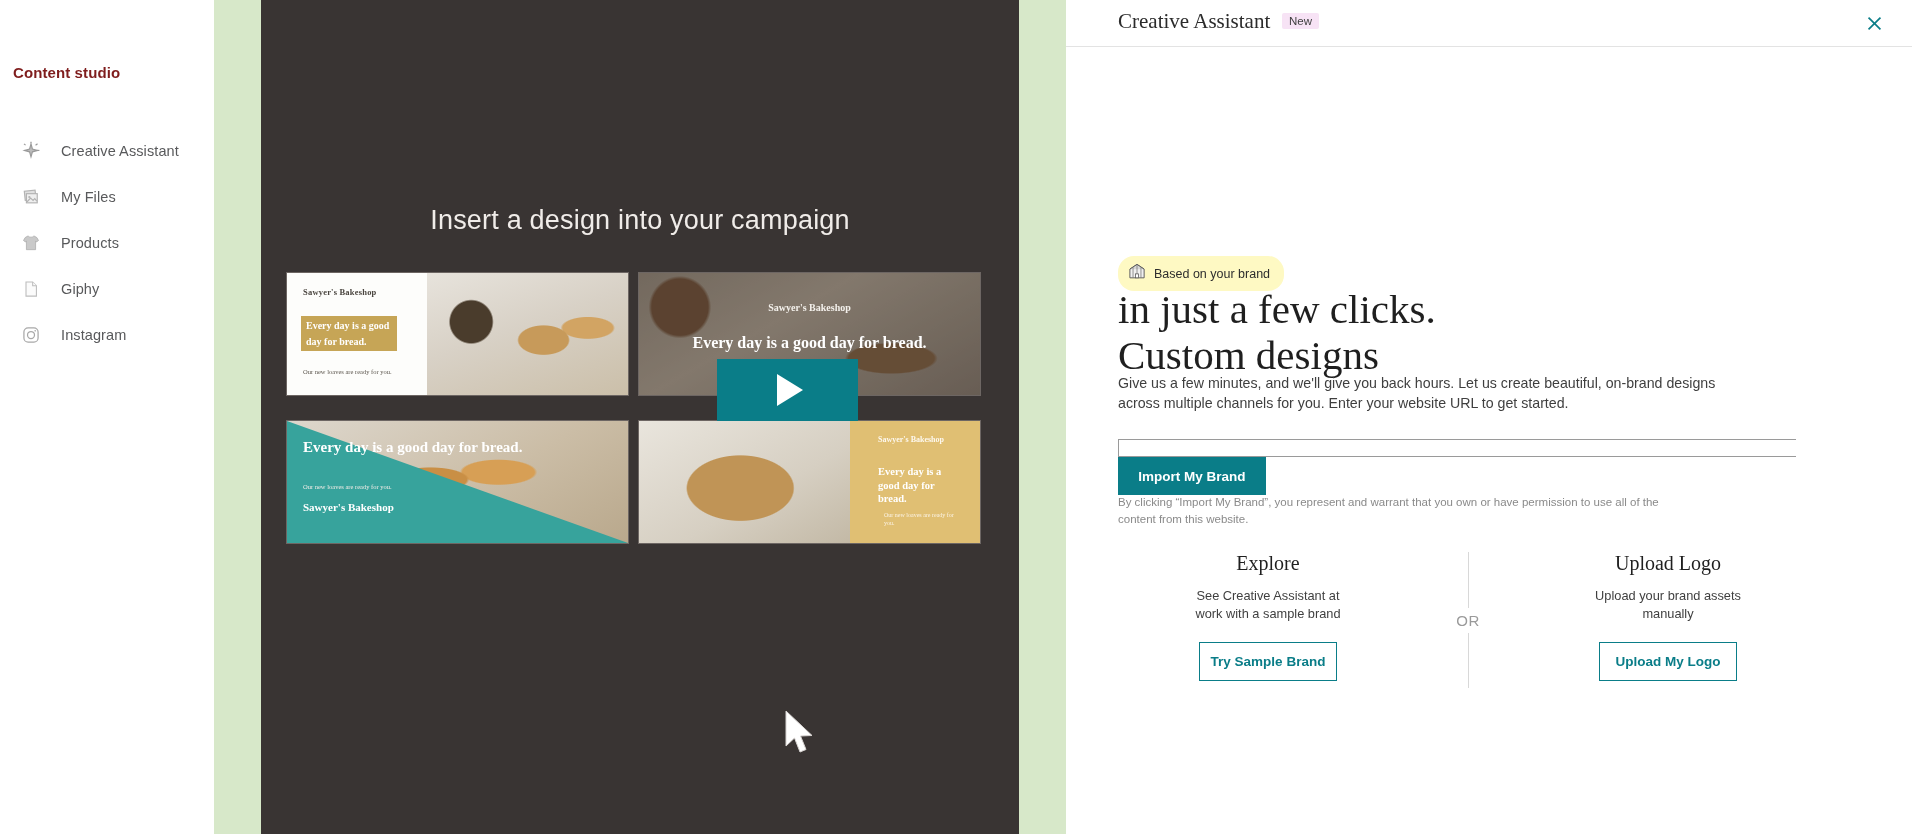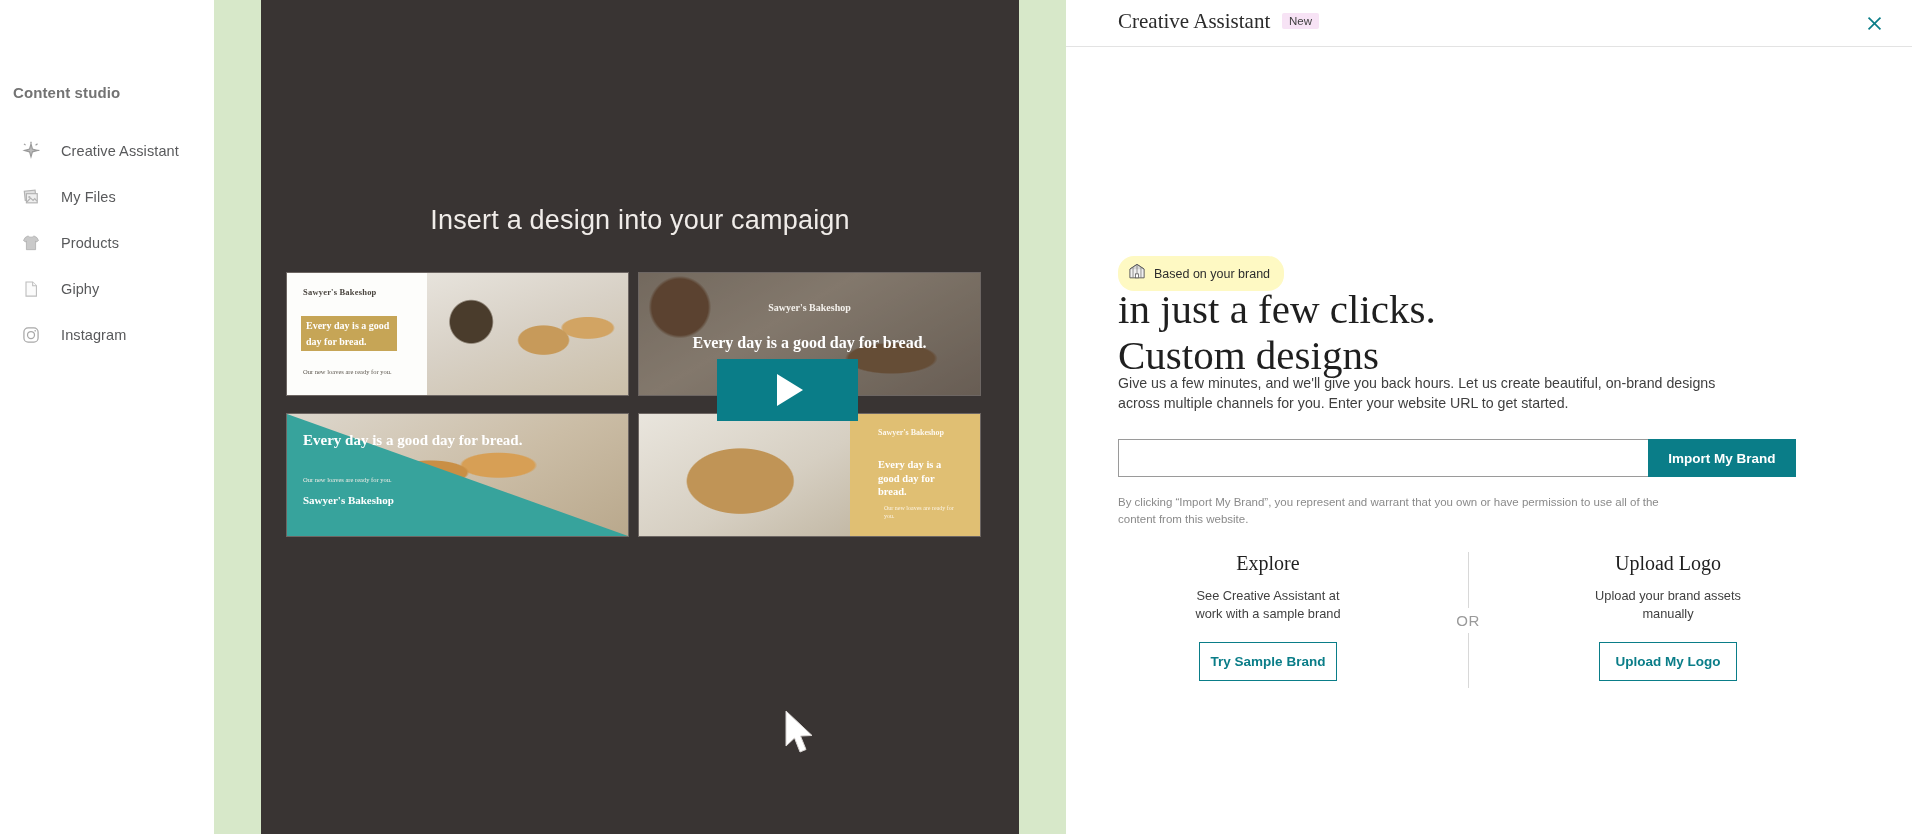--- a/index.html
+++ b/index.html
@@ -10,22 +10,22 @@
     overflow: hidden;
   }
   .app { position: relative; width: 1912px; height: 834px; background: #fff; }
 
   
   .sidebar {
     position: absolute; left: 0; top: 0; width: 214px; height: 834px;
     background: #ffffff;
   }
   .sidebar-title {
-    position: absolute; left: 13px; top: 84px;
-    font-size: 15px; font-weight: bold; color: #737373; letter-spacing: .1px;
+    position: absolute; left: 13px; top: 64px;
+    font-size: 15px; font-weight: bold; color: #7f1d1d; letter-spacing: .1px;
   }
   .nav { position: absolute; left: 0; top: 128px; width: 214px; }
   .nav-item {
     display: flex; align-items: center; height: 46px;
     padding-left: 18px; cursor: pointer;
   }
   .nav-icon {
     width: 26px; height: 26px; flex: 0 0 26px;
     display: flex; align-items: center; justify-content: center;
     color: #9a9a9a;
@@ -47,21 +47,21 @@
     position: absolute; left: 261px; top: 0; width: 758px; height: 834px;
     background: #393433; overflow: hidden;
   }
   .video-title {
     position: absolute; left: 0; right: 0; top: 205px;
     text-align: center; color: #f0ece9;
     font-size: 27px; letter-spacing: .2px;
   }
   .thumbs {
     position: absolute; left: 25px; top: 272px; width: 708px;
-    display: flex; flex-wrap: wrap; gap: 17px 9px;
+    display: flex; flex-wrap: wrap; gap: 24px 9px;
   }
   .thumb {
     width: 343px; height: 124px; position: relative; overflow: hidden;
     background: #cfc7bd; border: 1px solid #6d6663;
     font-family: "Liberation Serif", serif;
   }
   .thumb-body { position: absolute; inset: 0; }
 
   
   .t1-left {
@@ -211,21 +211,21 @@
     position: absolute; left: 52px; top: 240px; width: 700px;
     font-family: "Liberation Serif", serif;
     font-size: 41px; line-height: 1.12; color: #1f1f1f; font-weight: normal;
   }
   .hero-line { display: block; }
   .lede {
     position: absolute; left: 52px; top: 326px; width: 600px;
     font-size: 14.2px; line-height: 1.42; color: #3f3f3f;
   }
   .url-row {
-    position: absolute; left: 52px; top: 392px; display: flex; width: 678px;
+    position: absolute; left: 52px; top: 392px; display: flex; width: 678px; flex-direction: column;
   }
   .url-input {
     flex: 1; height: 38px; border: 1px solid #9a9a9a; border-right: none;
     padding: 0 12px; font-size: 14px; color: #222; outline: none;
     background: #fff; font-family: "Liberation Sans", sans-serif;
   }
   .import-btn {
     width: 148px; height: 38px; background: #0a7d88; border: none;
     color: #fff; font-size: 13.5px; font-weight: bold; cursor: pointer;
     font-family: "Liberation Sans", sans-serif;

